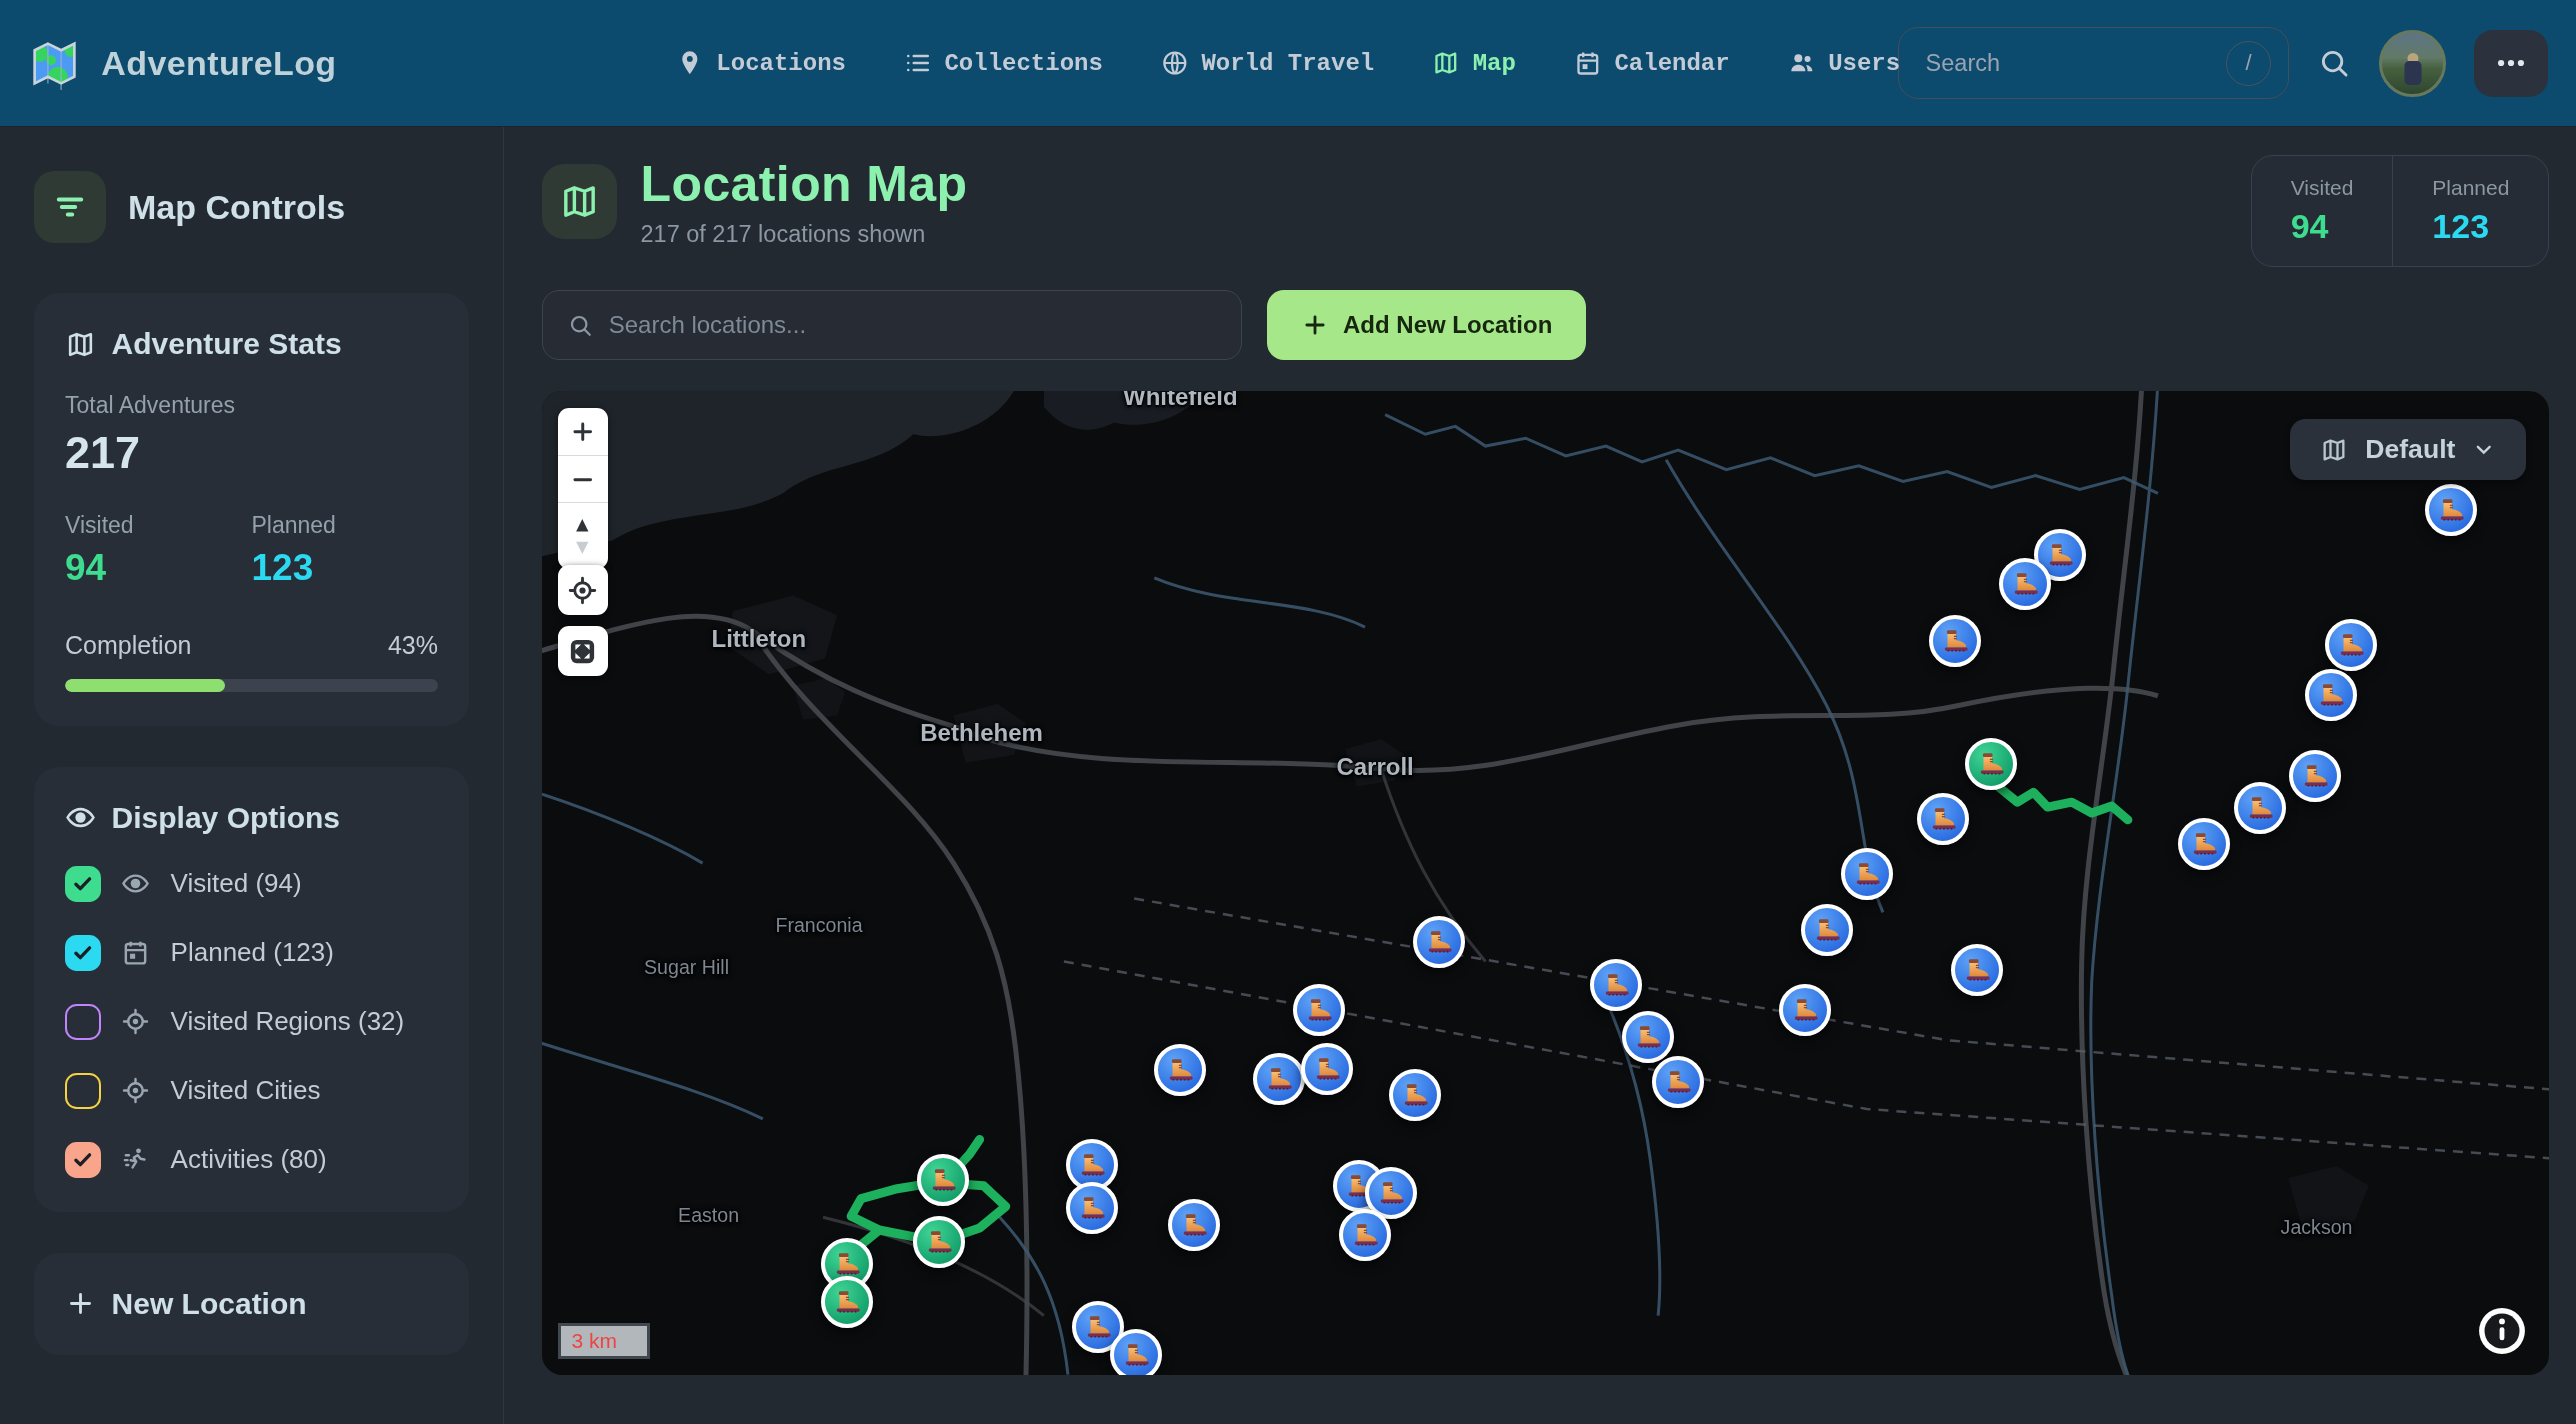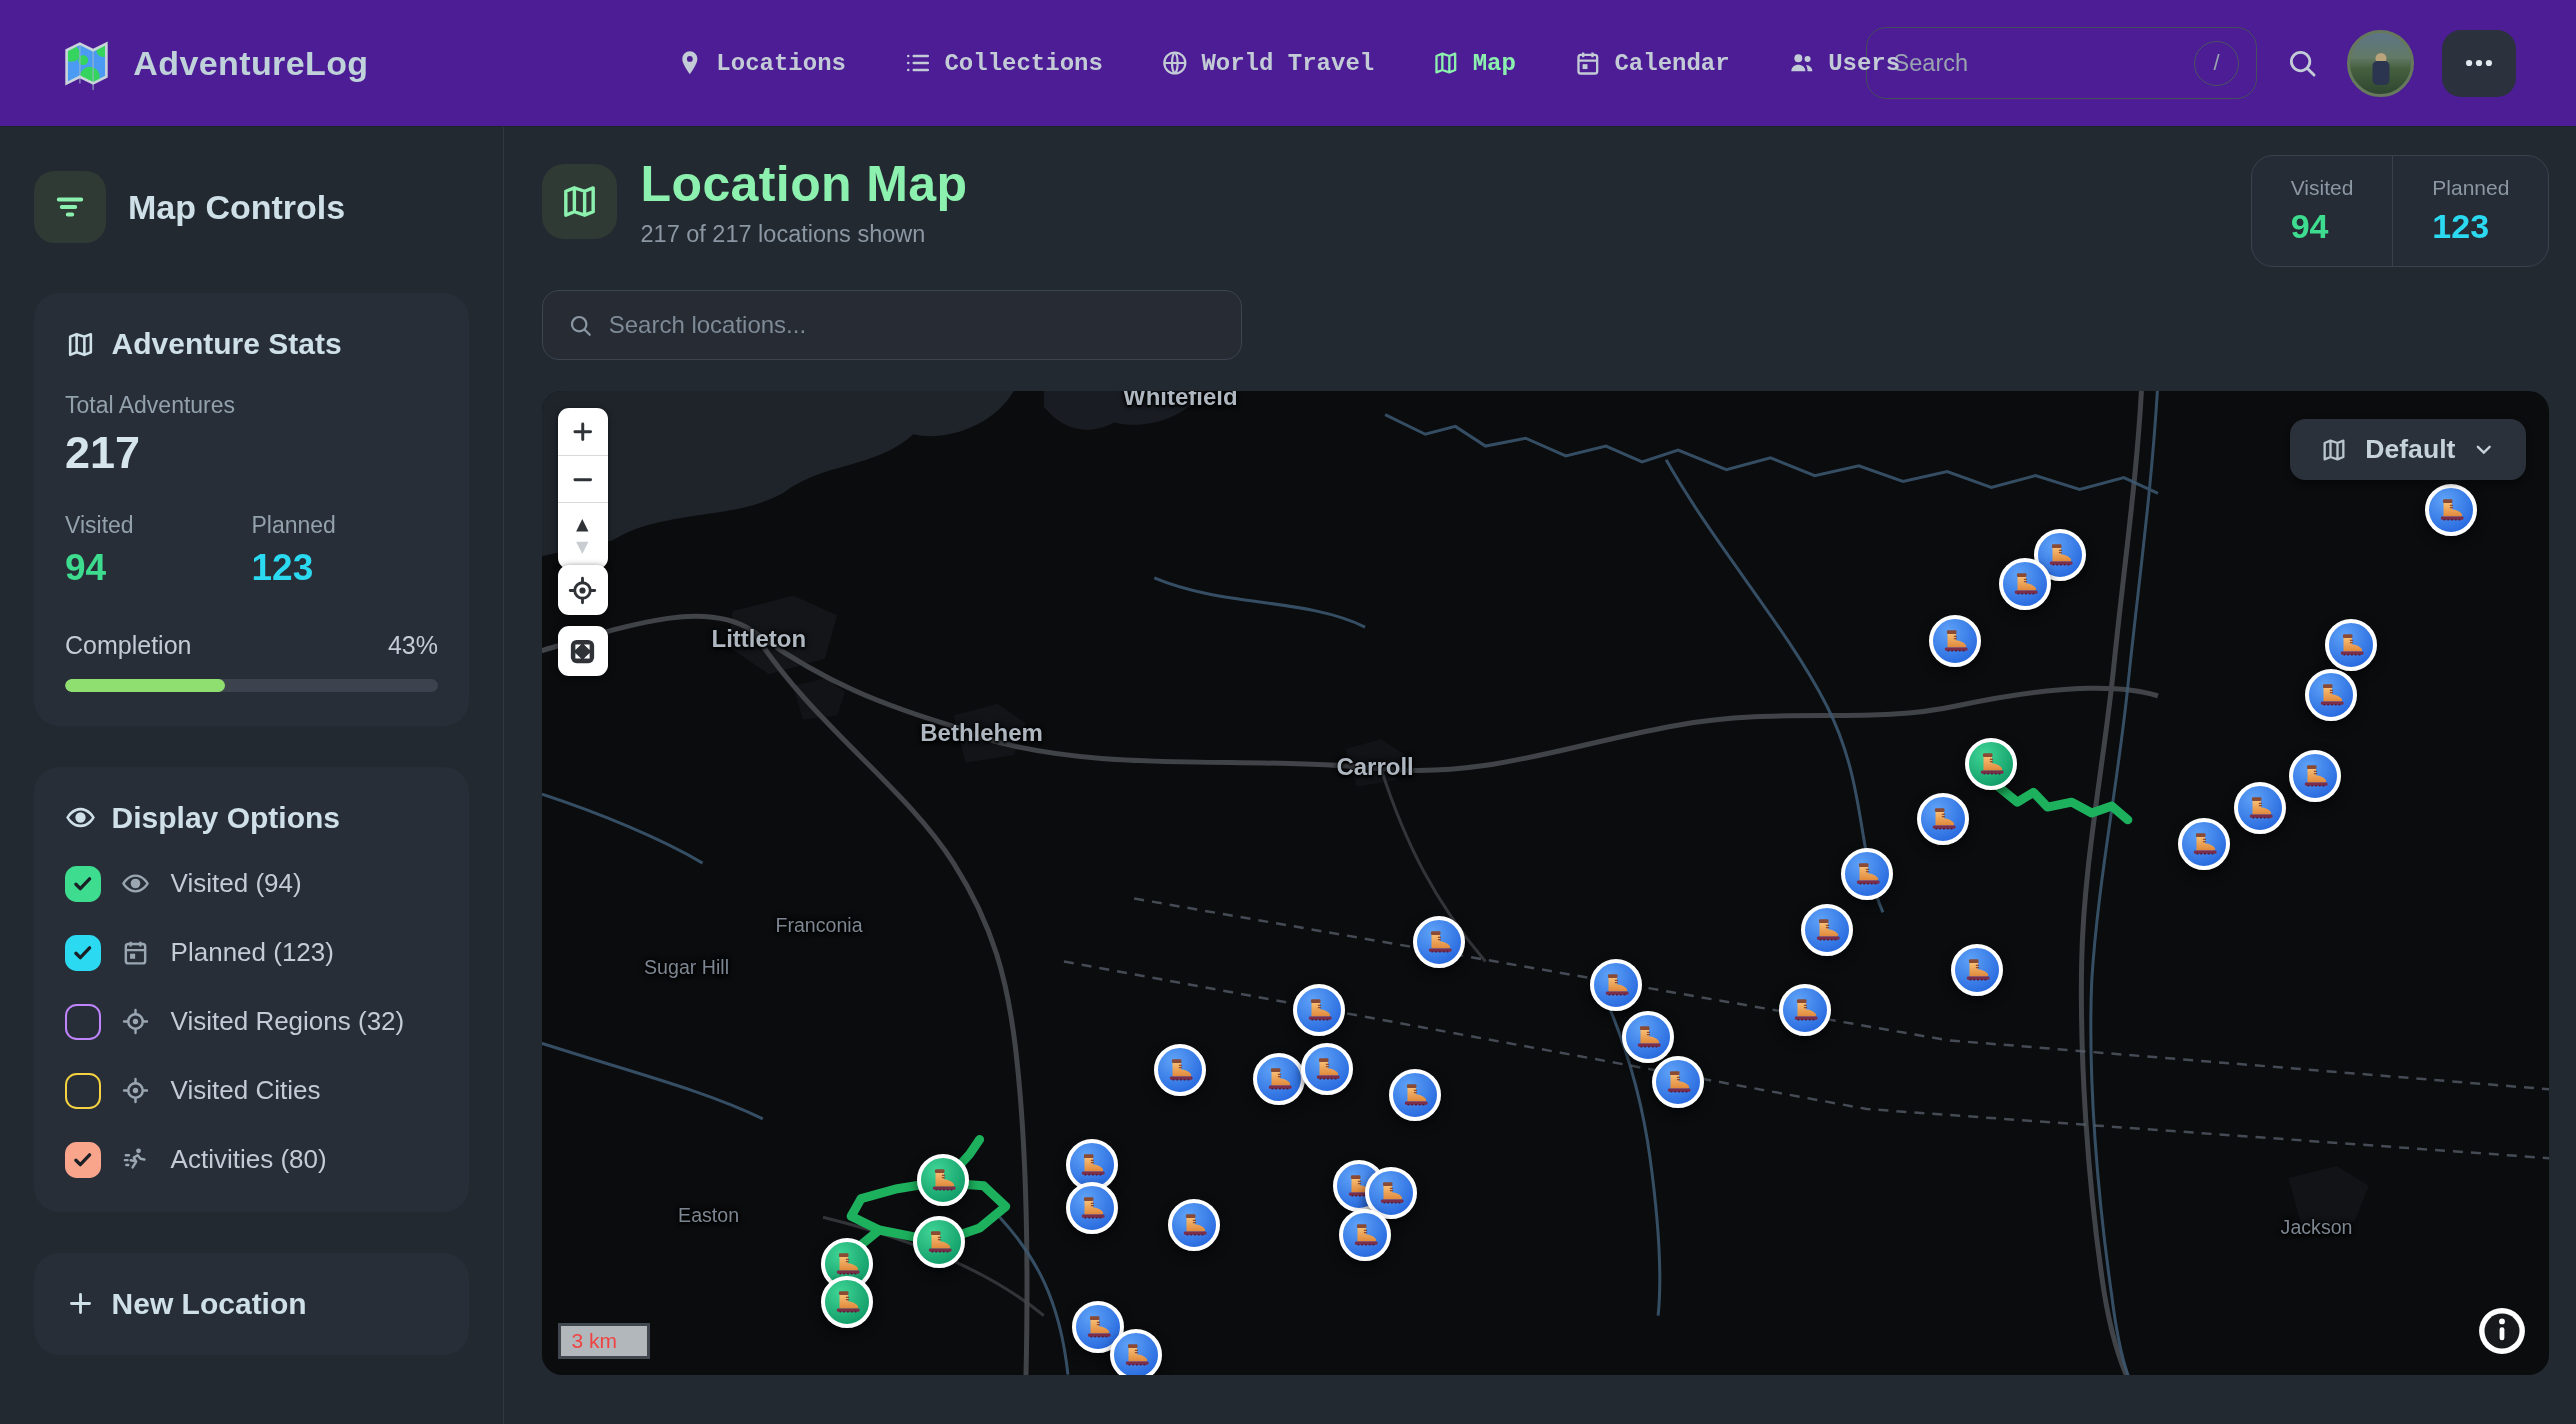--- a/index.html
+++ b/index.html
@@ -4,22 +4,22 @@
 <style>
   * { margin:0; padding:0; box-sizing:border-box; }
   html,body { width:2576px; height:1425px; overflow:hidden; }
   body {
     font-family:"Liberation Sans", sans-serif;
     background:#232931; color:#c3ccd6;
     display:flex; flex-direction:column;
   }
   
   .navbar {
-    height:127px; flex:0 0 127px; background:#4c1d95;
-    display:flex; align-items:center; padding:0 60px; position:relative;
+    height:127px; flex:0 0 127px; background:#0c4a6e;
+    display:flex; align-items:center; padding:0 28px; position:relative;
     border-bottom:1.6px solid #1e232b;
   }
   .brand { display:flex; align-items:center; gap:20.3px; }
   .brand-icon { width:53px; height:53px; }
   .brand-name { font-size:34px; font-weight:700; color:#bfd2da; letter-spacing:0.4px; }
   .nav-center { position:absolute; left:50%; top:0; height:100%; transform:translateX(-50%);
     display:flex; align-items:center; gap:58px; }
   .nav-item { display:flex; align-items:center; gap:12.5px; font-size:24px; font-weight:600;
     color:#c3ccd6; cursor:pointer; white-space:nowrap;font-family:Liberation Mono, monospace; }
   .nav-item .ico { width:28px; height:28px; display:inline-flex; }
@@ -420,20 +420,28 @@
     <div class="search-row">
       <div class="loc-search">
         <span class="ico">
           <svg viewBox="0 0 24 24" fill="none" stroke="currentColor" stroke-width="2" stroke-linecap="round">
               <circle cx="11" cy="11" r="6.5"></circle>
               <path d="M16 16l4.5 4.5"></path>
             </svg>
         </span>
         <input placeholder="Search locations..." style="">
       </div>
+      <button class="add-btn">
+        <span class="ico">
+          <svg viewBox="0 0 24 24" stroke="currentColor" stroke-width="2.4" stroke-linecap="round" fill="none">
+              <path d="M12 5v14M5 12h14"></path>
+            </svg>
+        </span>
+        <span>Add New Location</span>
+      </button>
     </div>
 
     <div class="map-wrap">
 
       <svg class="map-svg" viewBox="0 0 1000 500" preserveAspectRatio="none">
         <g fill="#1f242b">
           <path d="M0 0 L235 0 C225 18 200 26 185 22 C165 40 140 36 120 52 C95 66 60 60 35 76 L0 84 Z"></path>
           <path d="M250 0 L330 0 C320 14 300 20 285 16 C270 24 258 18 250 8 Z" opacity=".7"></path>
         </g>
         <g fill="#131519">

